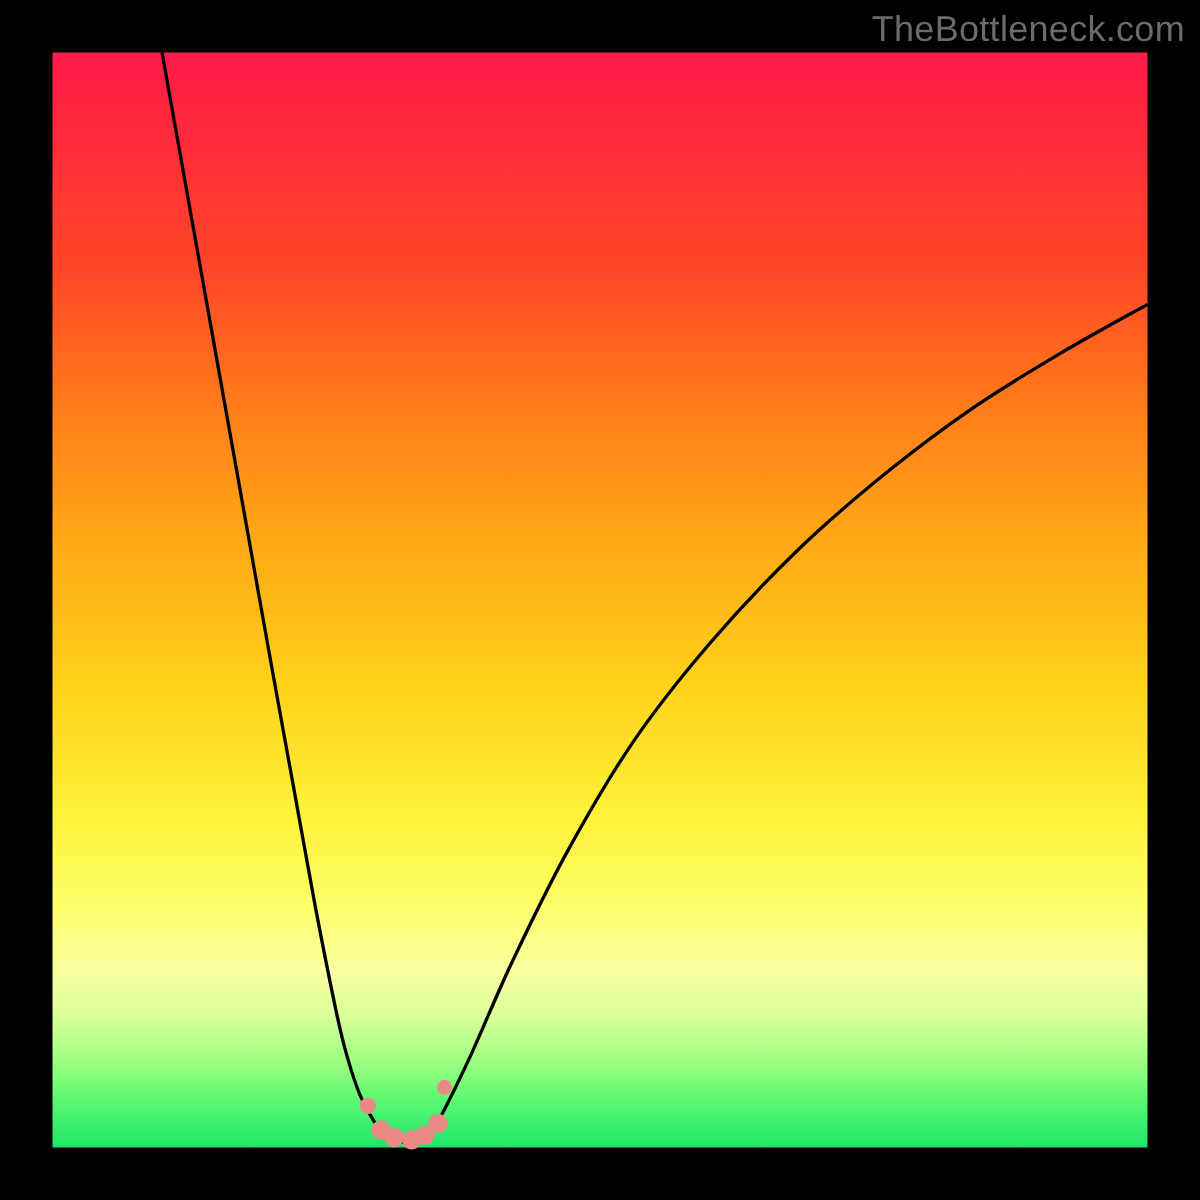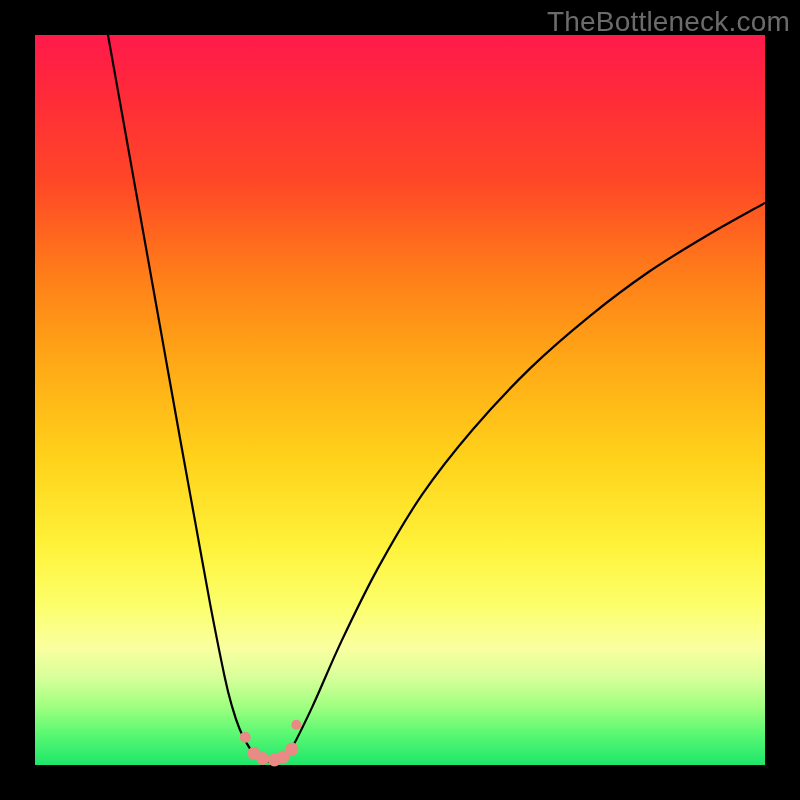--- a/index.html
+++ b/index.html
@@ -36,21 +36,21 @@
       #d8ff9a 88%,
       #9fff80 92%,
       #56f772 96%,
       #1ee66a 100%);
   }
   .watermark {
     position: absolute;
     top: 6px;
     right: 10px;
     color: #6b6b6b;
-    font-size: 28px;
+    font-size: 24px;
     letter-spacing: 0.2px;
     font-weight: 400;
     user-select: none;
   }
   svg.curve {
     position: absolute;
     left: 0; top: 0;
     width: 730px; height: 730px;
     overflow: visible;
   }

